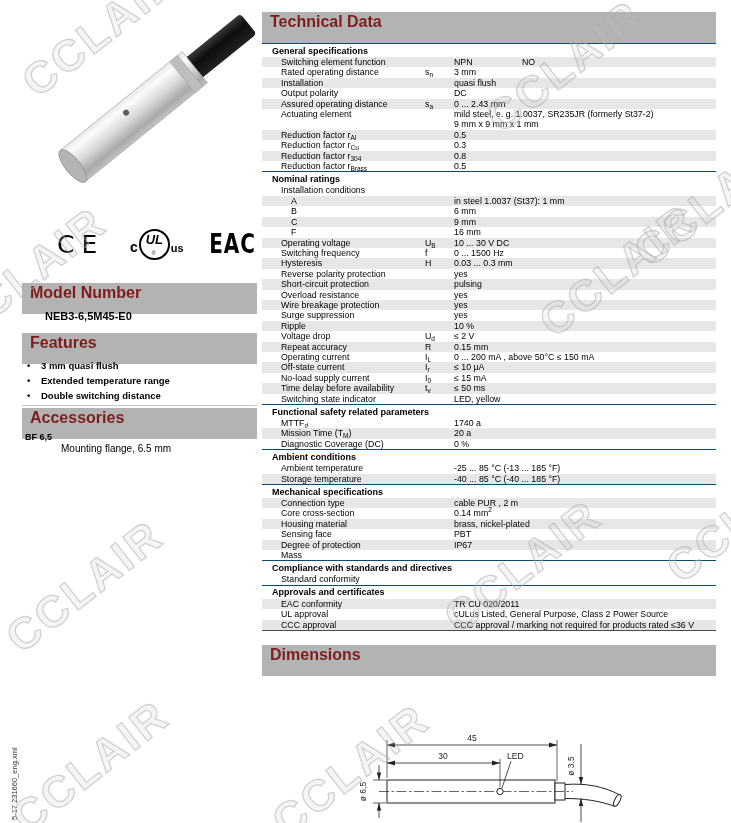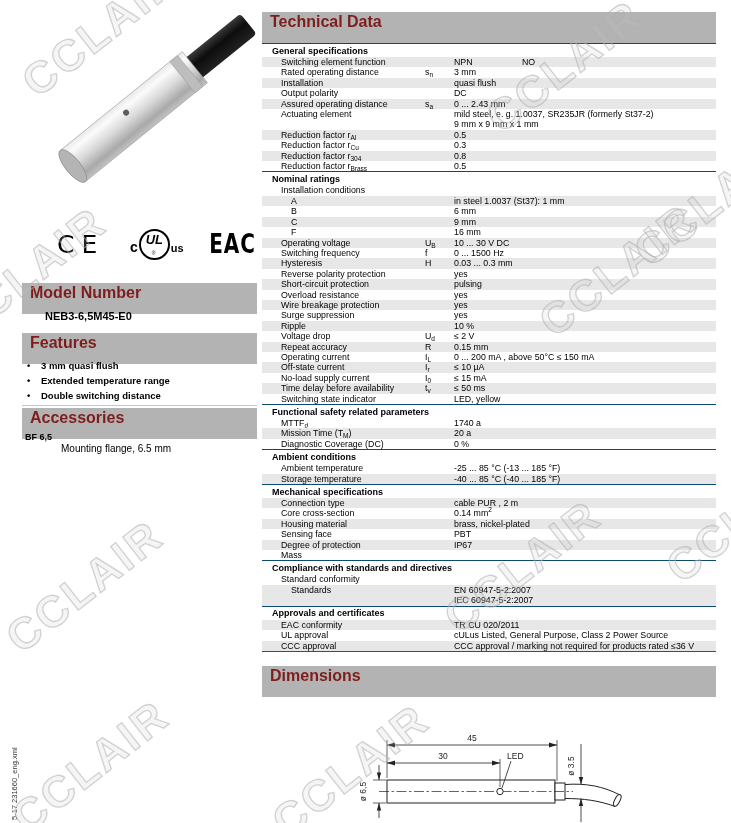--- a/index.html
+++ b/index.html
@@ -356,28 +356,20 @@
         <div class="t-row">
           <div class="t-label">Mass</div>
           <div class="t-symbol"></div>
         </div>
         <div class="t-section-header">Compliance with standards and directives</div>
         <div class="t-row">
           <div class="t-label">Standard conformity</div>
           <div class="t-symbol"></div>
           <div class="t-value"></div>
         </div>
-        <div class="t-row stripe">
-          <div class="t-label ind2">Standards</div>
-          <div class="t-symbol"></div>
-          <div class="t-value">
-            <div>EN 60947-5-2:2007</div>
-            <div>IEC 60947-5-2:2007</div>
-          </div>
-        </div>
         <div class="t-section-header">Approvals and certificates</div>
         <div class="t-row stripe">
           <div class="t-label">EAC conformity</div>
           <div class="t-symbol"></div>
           <div class="t-value">TR CU 020/2011</div>
         </div>
         <div class="t-row">
           <div class="t-label">UL approval</div>
           <div class="t-symbol"></div>
           <div class="t-value">cULus Listed, General Purpose, Class 2 Power Source</div>

